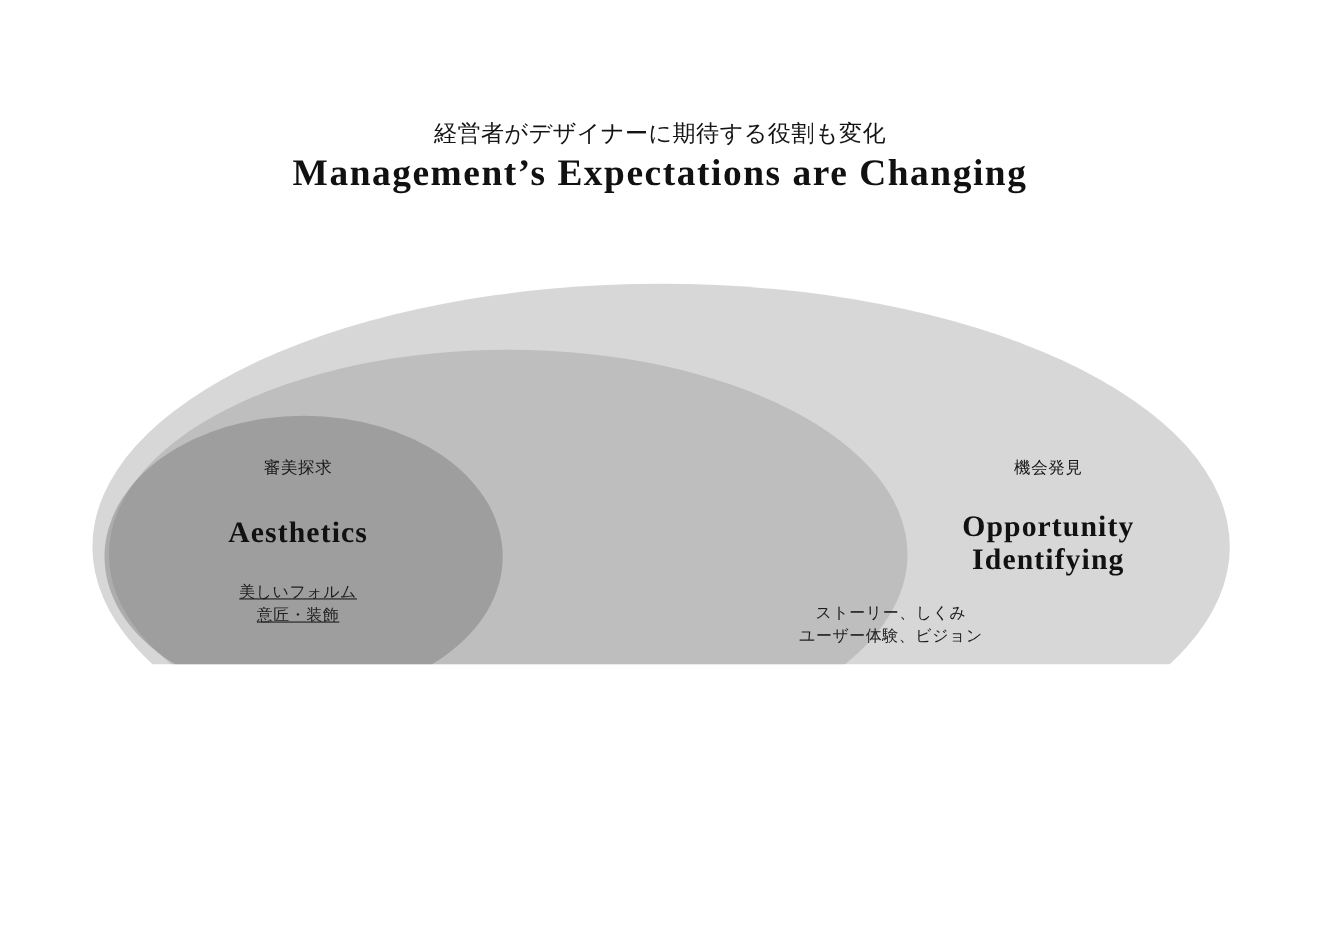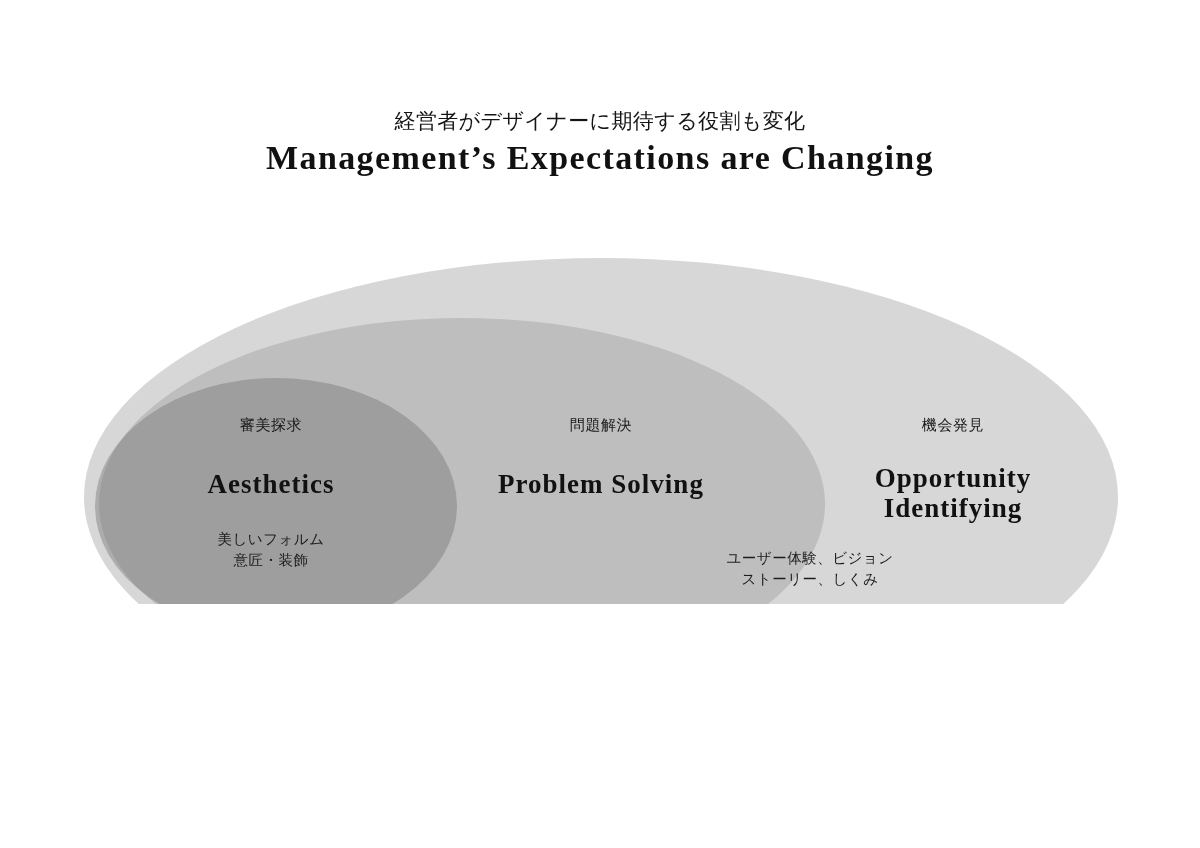--- a/index.html
+++ b/index.html
@@ -86,21 +86,21 @@
     font-size: 14.5px;
     color: #1c1c1c;
     letter-spacing: 0.5px;
     line-height: 1.45;
     white-space: nowrap;
   }
 
   
   #grp-aesthetics  { left: 161px; top: 418px; width: 220px; }
   #grp-aesthetics .label-en { margin-top: 32px; }
-  #grp-aesthetics .label-detail { margin-top: 30px; }
+  #grp-aesthetics .label-detail { margin-top: 30px; text-decoration: underline; }
 
   #grp-problem     { left: 478px; top: 418px; width: 246px; }
   #grp-problem .label-en { margin-top: 32px; }
 
   #grp-identify    { left: 853px; top: 418px; width: 200px; }
   #grp-identify .label-en { margin-top: 26px; }
 
   #detail-problem  { left: 700px; top: 548px; width: 220px; }
 </style>
 </head>
@@ -126,29 +126,25 @@
 
   <div class="group-label" id="grp-aesthetics">
     <div class="label-ja">審美探求</div>
     <div class="label-en one-line">Aesthetics</div>
     <div class="label-detail">
       <div>美しいフォルム</div>
       <div>意匠・装飾</div>
     </div>
   </div>
 
-  <div class="group-label" id="grp-problem">
-    <div class="label-ja">問題解決</div>
-    <div class="label-en one-line">Problem Solving</div>
-  </div>
 
   <div class="group-label" id="detail-problem">
     <div class="label-detail">
+      <div>ストーリー、しくみ</div>
       <div>ユーザー体験、ビジョン</div>
-      <div>ストーリー、しくみ</div>
     </div>
   </div>
 
   <div class="group-label" id="grp-identify">
     <div class="label-ja">機会発見</div>
     <div class="label-en two-line">
       <div>Opportunity</div>
       <div>Identifying</div>
     </div>
   </div>

